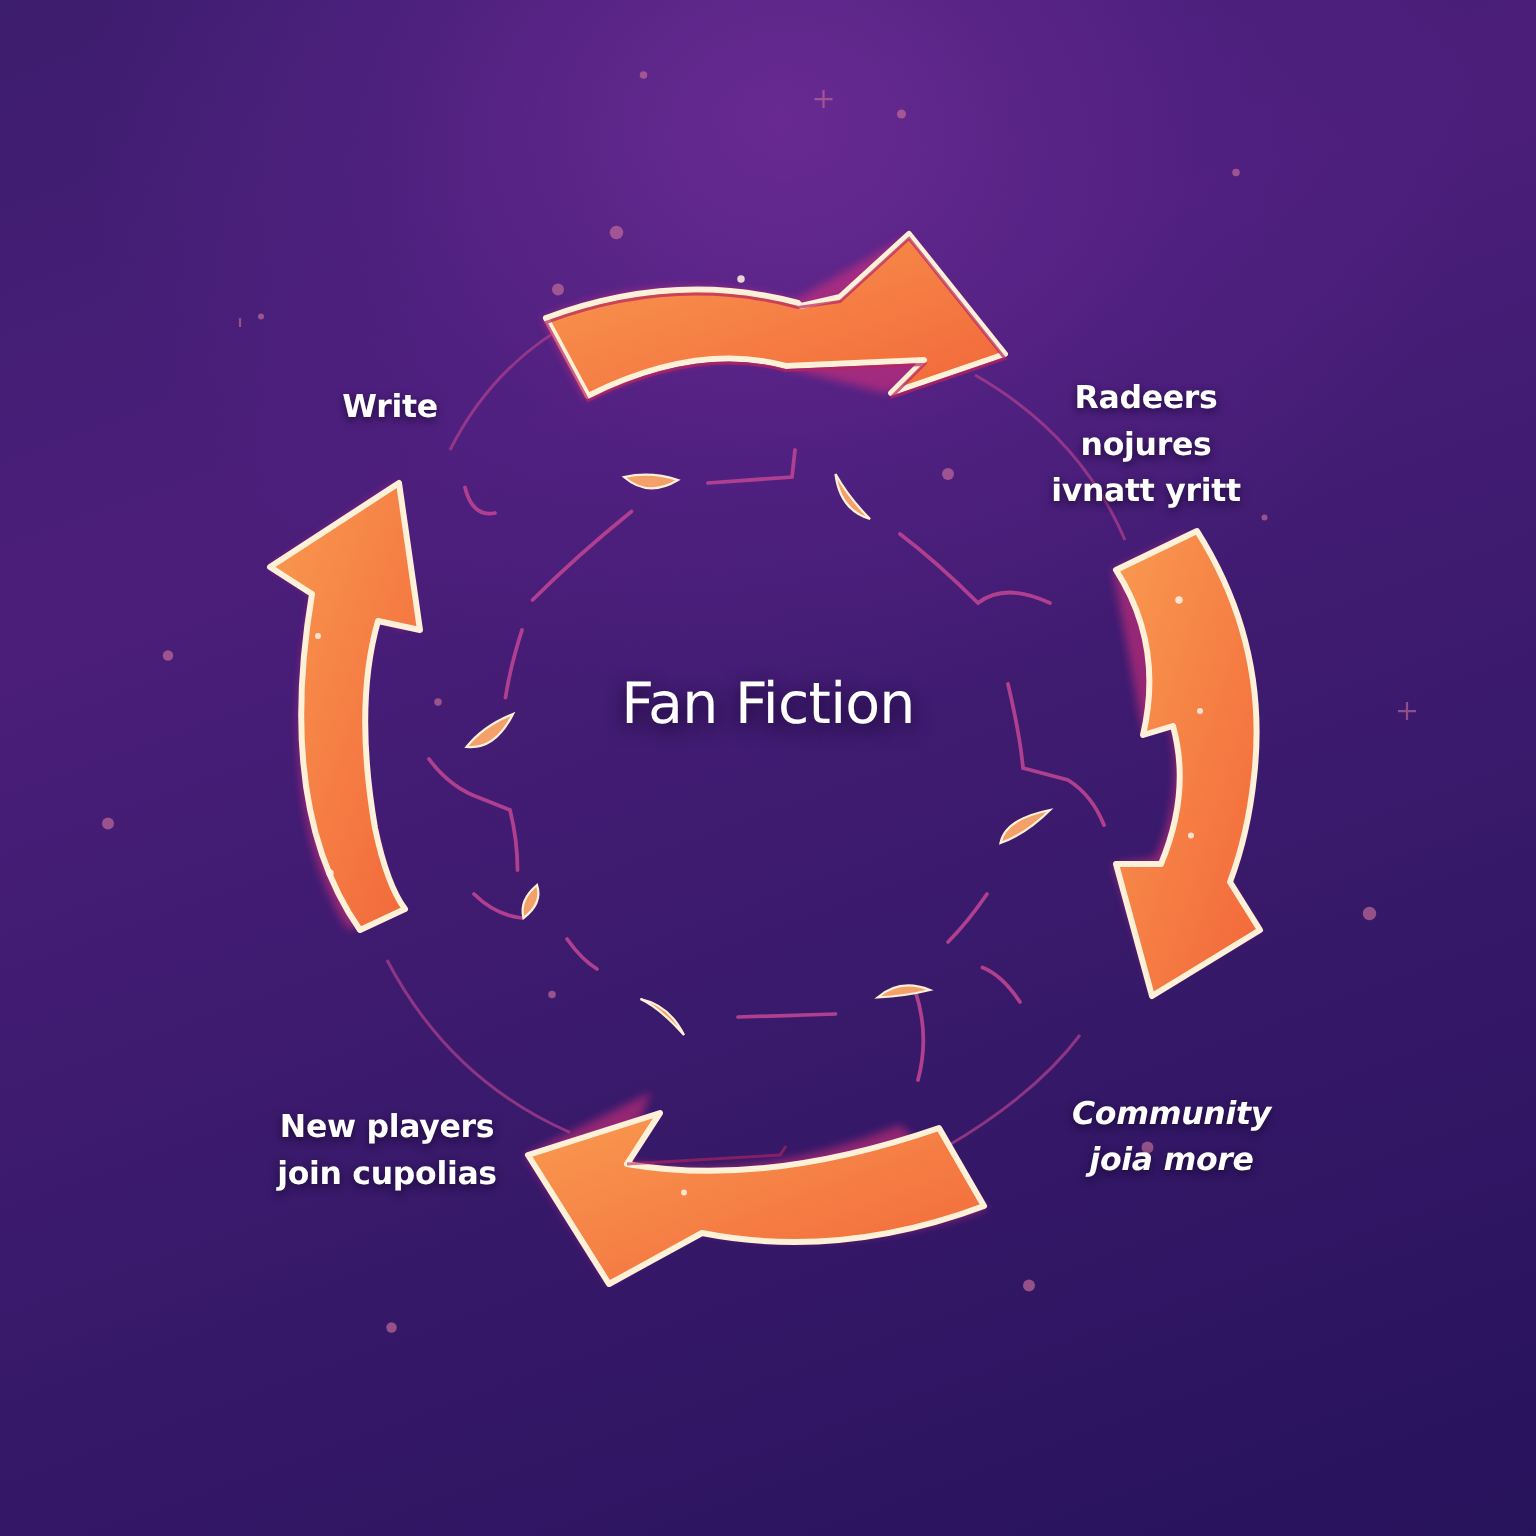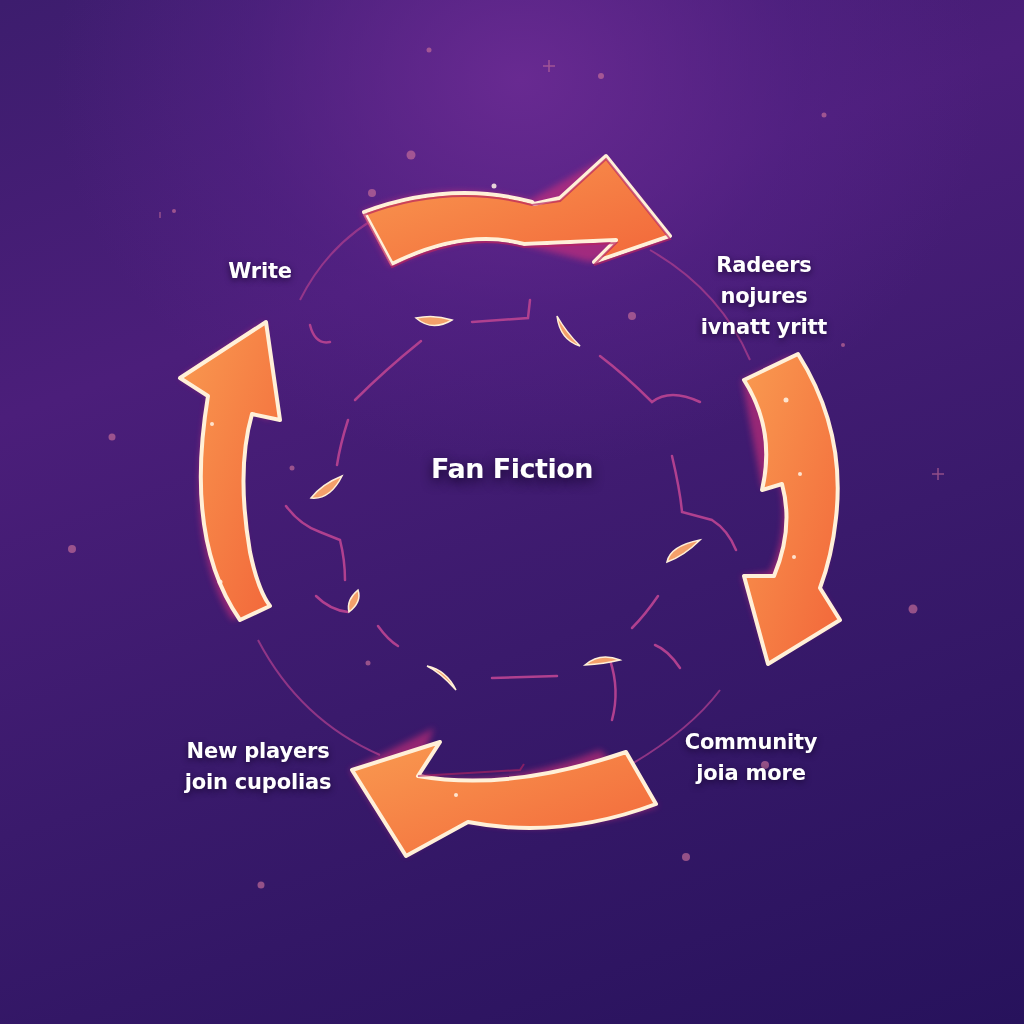--- a/index.html
+++ b/index.html
@@ -37,22 +37,22 @@
       margin-top: 32px;
     }
     .label span { display: block; white-space: nowrap; }
     .title {
       position: absolute;
       left: 312px;
       top: 444px;
       width: 400px;
       text-align: center;
       color: #ffffff;
-      font-weight: bold;
-      font-size: 27px;
+      font-weight: normal;
+      font-size: 38px;
       line-height: 50px;
       letter-spacing: -0.5px;
       text-shadow: 0 4px 12px rgba(15,3,35,0.85);
     }
     .title span { display: block; }
   </style>
 </head>
 <body>
 
 <div class="stage">
@@ -175,21 +175,21 @@
   <div class="label" style="left:180px; top:224px; width:160px;">
     <span>Write</span>
   </div>
 
   <div class="label" style="left:684px; top:218px; width:160px;">
     <span>Radeers</span>
     <span>nojures</span>
     <span>ivnatt yritt</span>
   </div>
 
-  <div class="label" style="left:661px; top:695px; width:180px;">
+  <div class="label" style="left:691px; top:695px; width:180px;font-style:italic;">
     <span>Community</span>
     <span>joia more</span>
   </div>
 
   <div class="label" style="left:168px; top:704px; width:180px;">
     <span>New players</span>
     <span>join cupolias</span>
   </div>
 
 </div>

